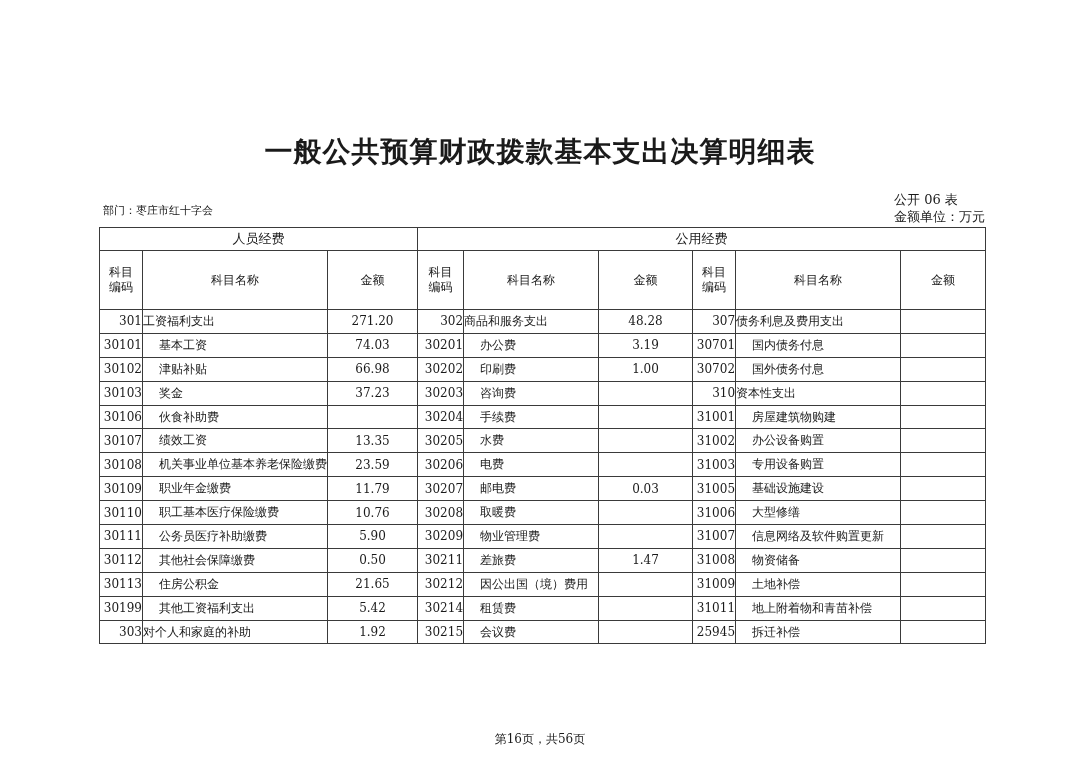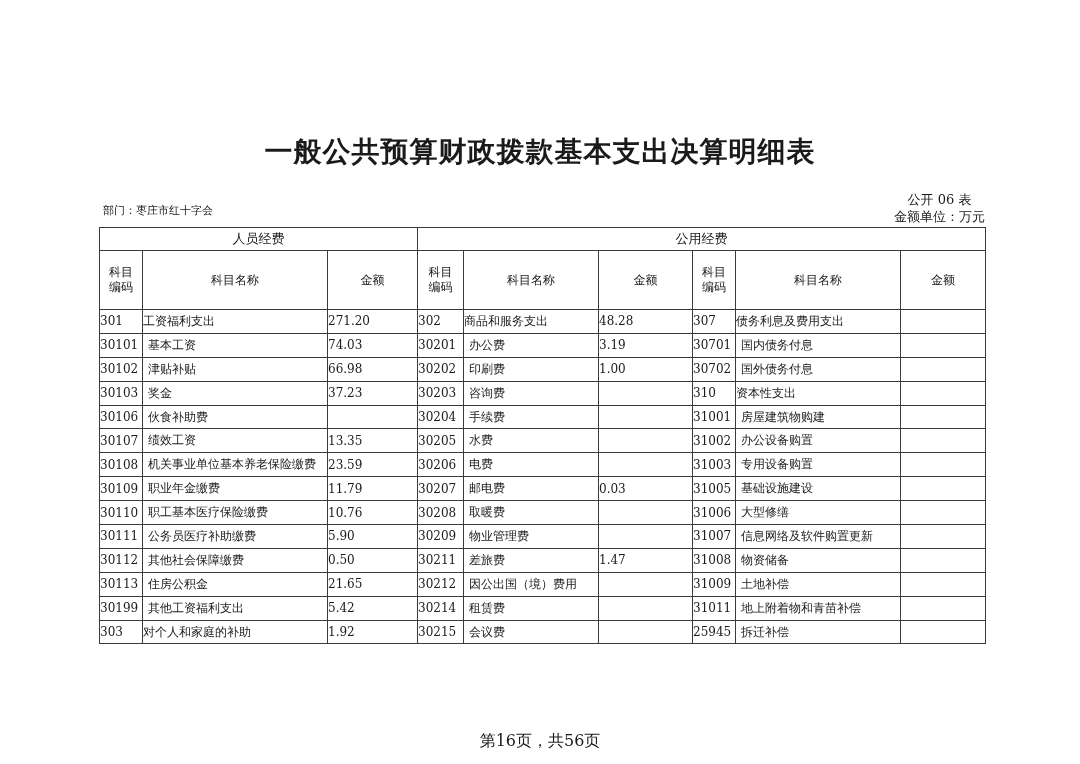--- a/index.html
+++ b/index.html
@@ -36,21 +36,21 @@
     position: absolute;
     top: 203px;
     left: 103px;
     font-size: 11px;
     white-space: nowrap;
   }
   .meta-right {
     position: absolute;
     top: 191px;
     right: 95px;
-    text-align: center;
+    text-align: left;
     font-size: 13px;
     line-height: 17px;
     white-space: nowrap;
   }
   table.budget {
     position: absolute;
     left: 99px;
     top: 227px;
     width: 886px;
     border-collapse: collapse;
@@ -77,38 +77,39 @@
   }
   tr.colhead-row td.code-head {
     white-space: pre-line;
   }
   tr.data-row td {
     height: 22.9px;
   }
   td.code {
     padding-left: 6px;
     font-size: 11.5px;
+    text-align: right;
   }
   td.name {
     padding-left: 8px;
   }
   td.name.sub {
-    padding-left: 5px;
+    padding-left: 16px;
   }
   td.amount {
-    text-align: left;
+    text-align: center;
     padding-right: 7px;
   }
   .page-footer {
     position: absolute;
     top: 731px;
     left: 0;
     width: 1080px;
     text-align: center;
-    font-size: 16px;
+    font-size: 12px;
   }
 </style>
 </head>
 <body>
 
 <div class="page">
 
   <div class="doc-title">一般公共预算财政拨款基本支出决算明细表</div>
 
   <div class="meta-dept">部门：枣庄市红十字会</div>

